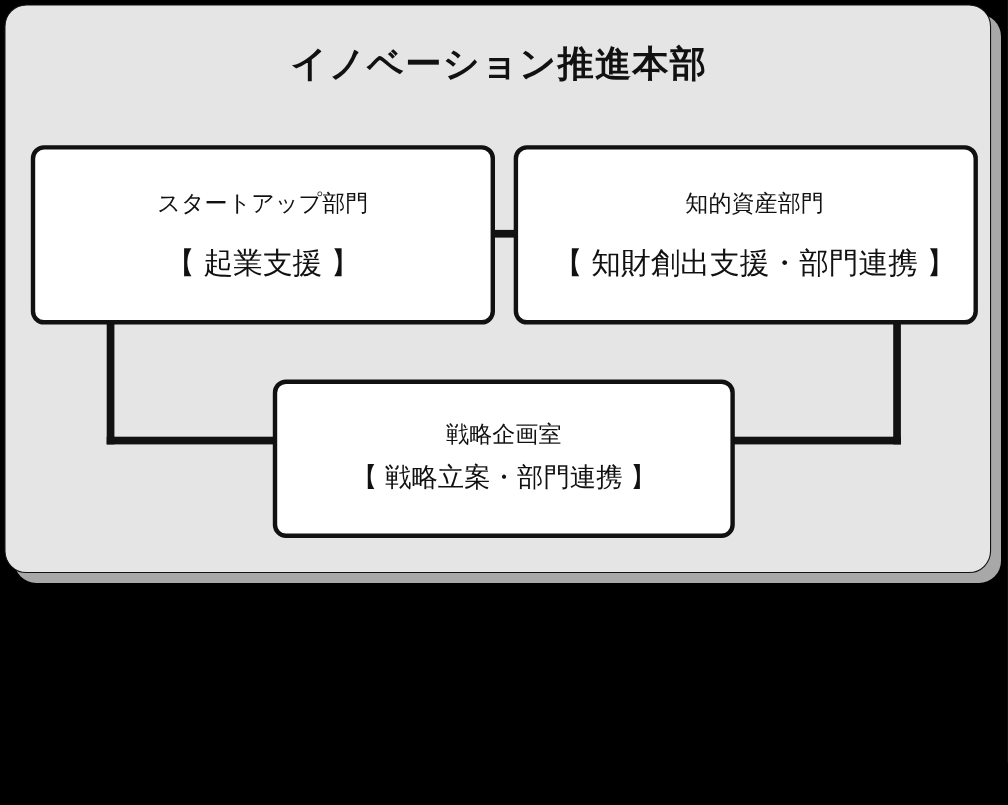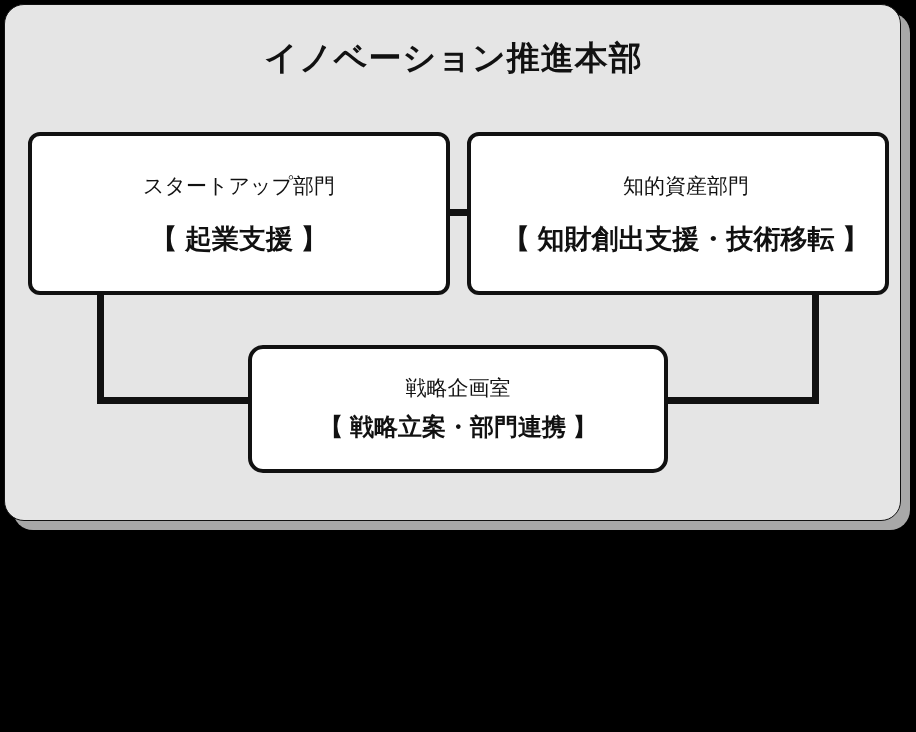--- a/index.html
+++ b/index.html
@@ -84,32 +84,32 @@
     justify-content: center;
     color: #111111;
   }
   .box-startup {
     left: 23px;  top: 127px;  width: 422px; height: 163px;
   }
   .box-ip {
     left: 462px; top: 127px;  width: 422px; height: 163px; padding-left: 16px;
   }
   .box-strategy {
-    left: 243px; top: 340px;  width: 420px; height: 128px; border-radius: 15px;
+    left: 243px; top: 340px;  width: 420px; height: 144px;
   }
 
   .dept-name {
     font-size: 21px;
     font-weight: 400;
     line-height: 30px;
     white-space: nowrap;
   }
   .dept-role {
     font-size: 27px;
-    font-weight: 700;
+    font-weight: 400;
     line-height: 36px;
     white-space: nowrap;
   }
   .box-startup .dept-name { margin-bottom: 20px; }
   .box-ip .dept-name      { margin-bottom: 20px; }
 
   .box-strategy .dept-name { font-size: 21px; margin-bottom: 6px; }
   .box-strategy .dept-role { font-size: 24px; text-align: right; }
 </style>
 </head>
@@ -131,21 +131,21 @@
     <div class="conn conn-right-vert"></div>
     <div class="conn conn-right-horiz"></div>
 
     <div class="dept-box box-startup">
       <div class="dept-name">スタートアップ部門</div>
       <div class="dept-role">【 起業支援 】</div>
     </div>
 
     <div class="dept-box box-ip">
       <div class="dept-name">知的資産部門</div>
-      <div class="dept-role">【 知財創出支援・技術移転 】</div>
+      <div class="dept-role">【 知財創出支援・部門連携 】</div>
     </div>
 
     <div class="dept-box box-strategy">
       <div class="dept-name">戦略企画室</div>
       <div class="dept-role">【 戦略立案・部門連携 】</div>
     </div>
 
   </div>
 </div>
 

